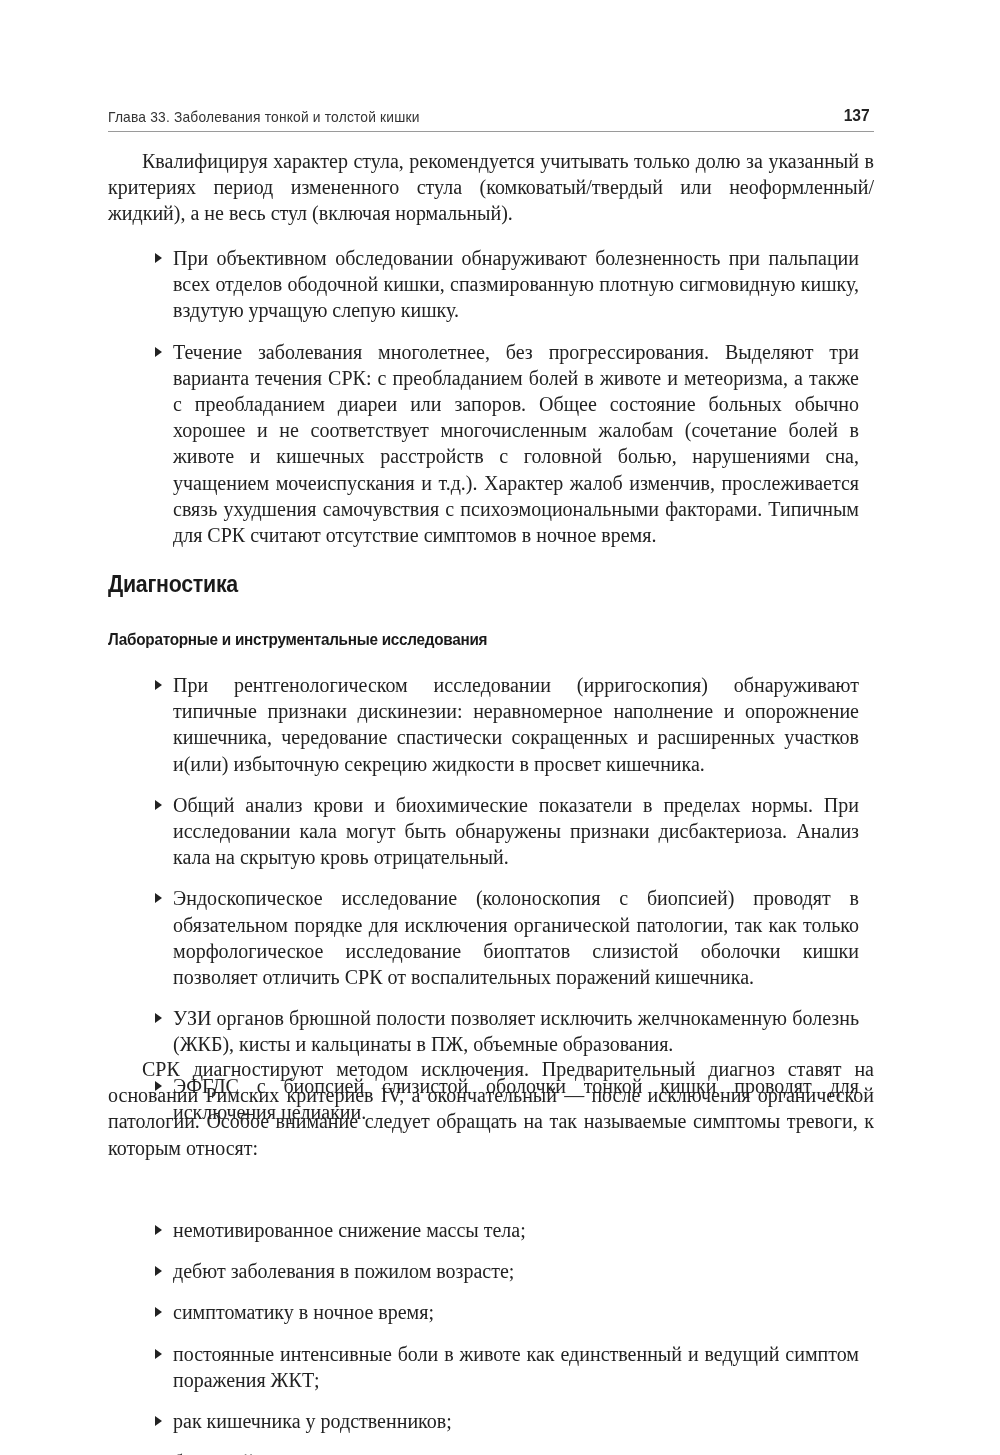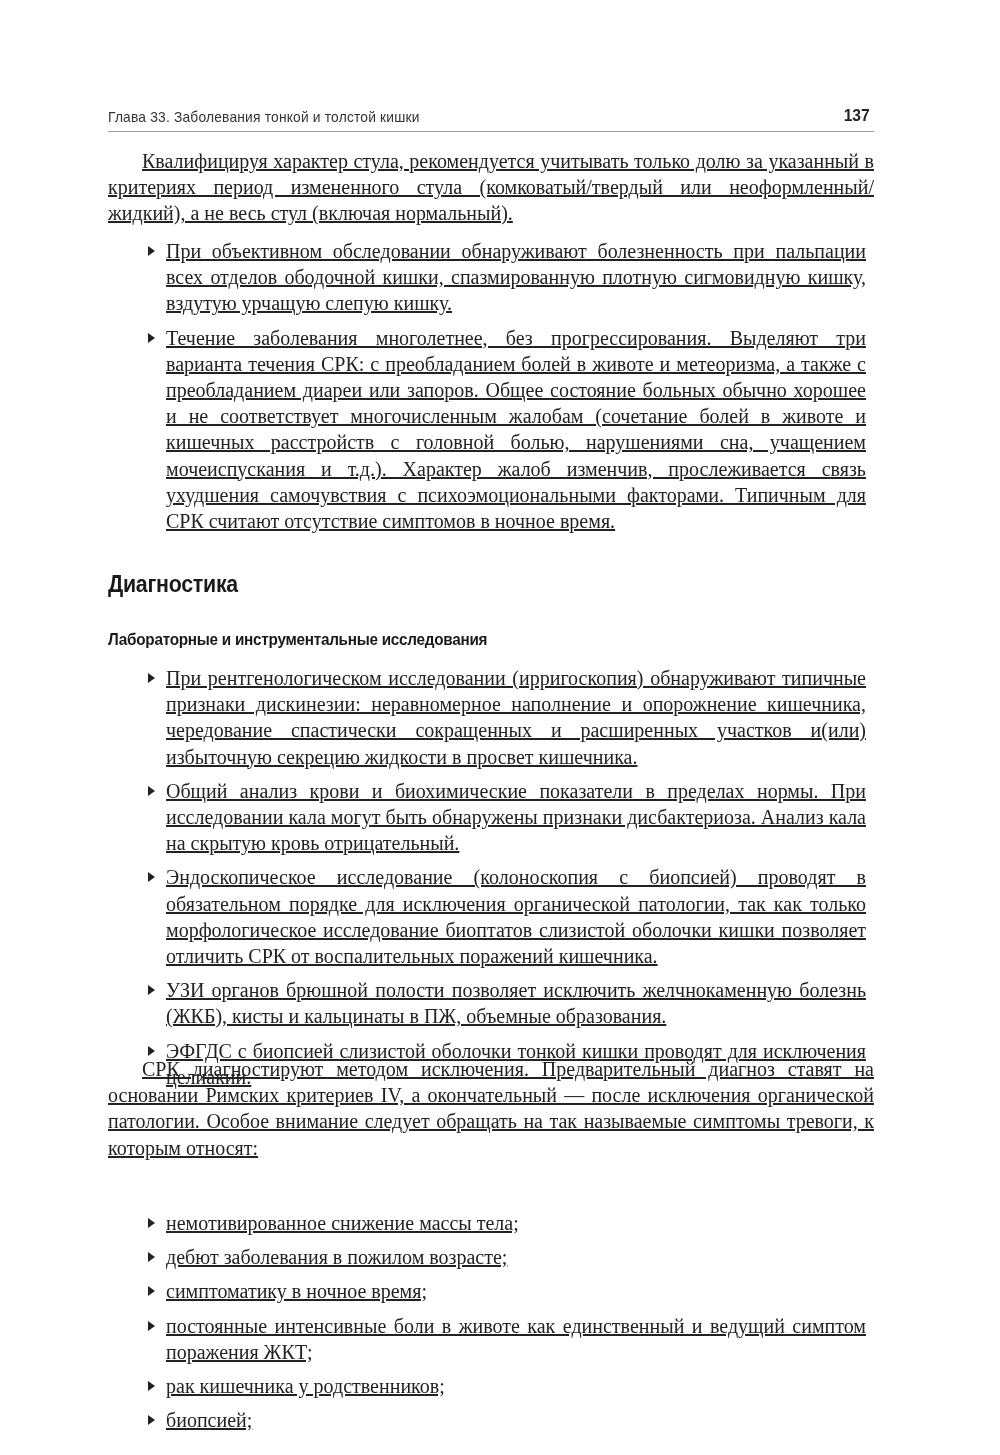--- a/index.html
+++ b/index.html
@@ -9,26 +9,25 @@
     position: absolute; top: 106px; left: 0; width: 766px; height: 24px;
     font-family: "Liberation Sans", sans-serif; font-size: 15px; color: #333;
     transform: scaleX(0.92); transform-origin: left top;
   }
   .running-head .title { position: absolute; left: 0; top: 2px; letter-spacing: 0.2px; }
   .page-number { position: absolute; right: -62px; top: 0; font-weight: bold; font-size: 17px; color: #222; }
   .head-rule { position: absolute; top: 131px; left: 0; width: 766px; height: 0; border-top: 1.5px solid #9a9a9a; }
   .body-text {
     font-family: "Liberation Serif", serif; font-size: 20px; line-height: 26.2px; color: #222;
     text-align: justify;
-    text-decoration: underline;
   }
   .block { position: absolute; left: 0; width: 766px; }
   p.indent { margin: 0; text-indent: 34px; }
   ul.bullets { list-style: none; margin: 0; padding: 0; }
-  ul.bullets li { position: relative; padding-left: 50px; margin: 8px; }
+  ul.bullets li { position: relative; padding-left: 50px; margin: 15px; }
   ul.bullets li .marker {
     position: absolute; left: 32px; top: 8px; width: 0; height: 0;
     border-top: 5px solid transparent; border-bottom: 5px solid transparent;
     border-left: 7px solid #222;
   }
   .h2 {
     position: absolute; left: 0; font-family: "Liberation Sans", sans-serif;
     font-weight: bold; font-size: 23px; color: #1a1a1a; letter-spacing: -0.3px;
     transform: scaleX(0.93); transform-origin: left top;
   }

